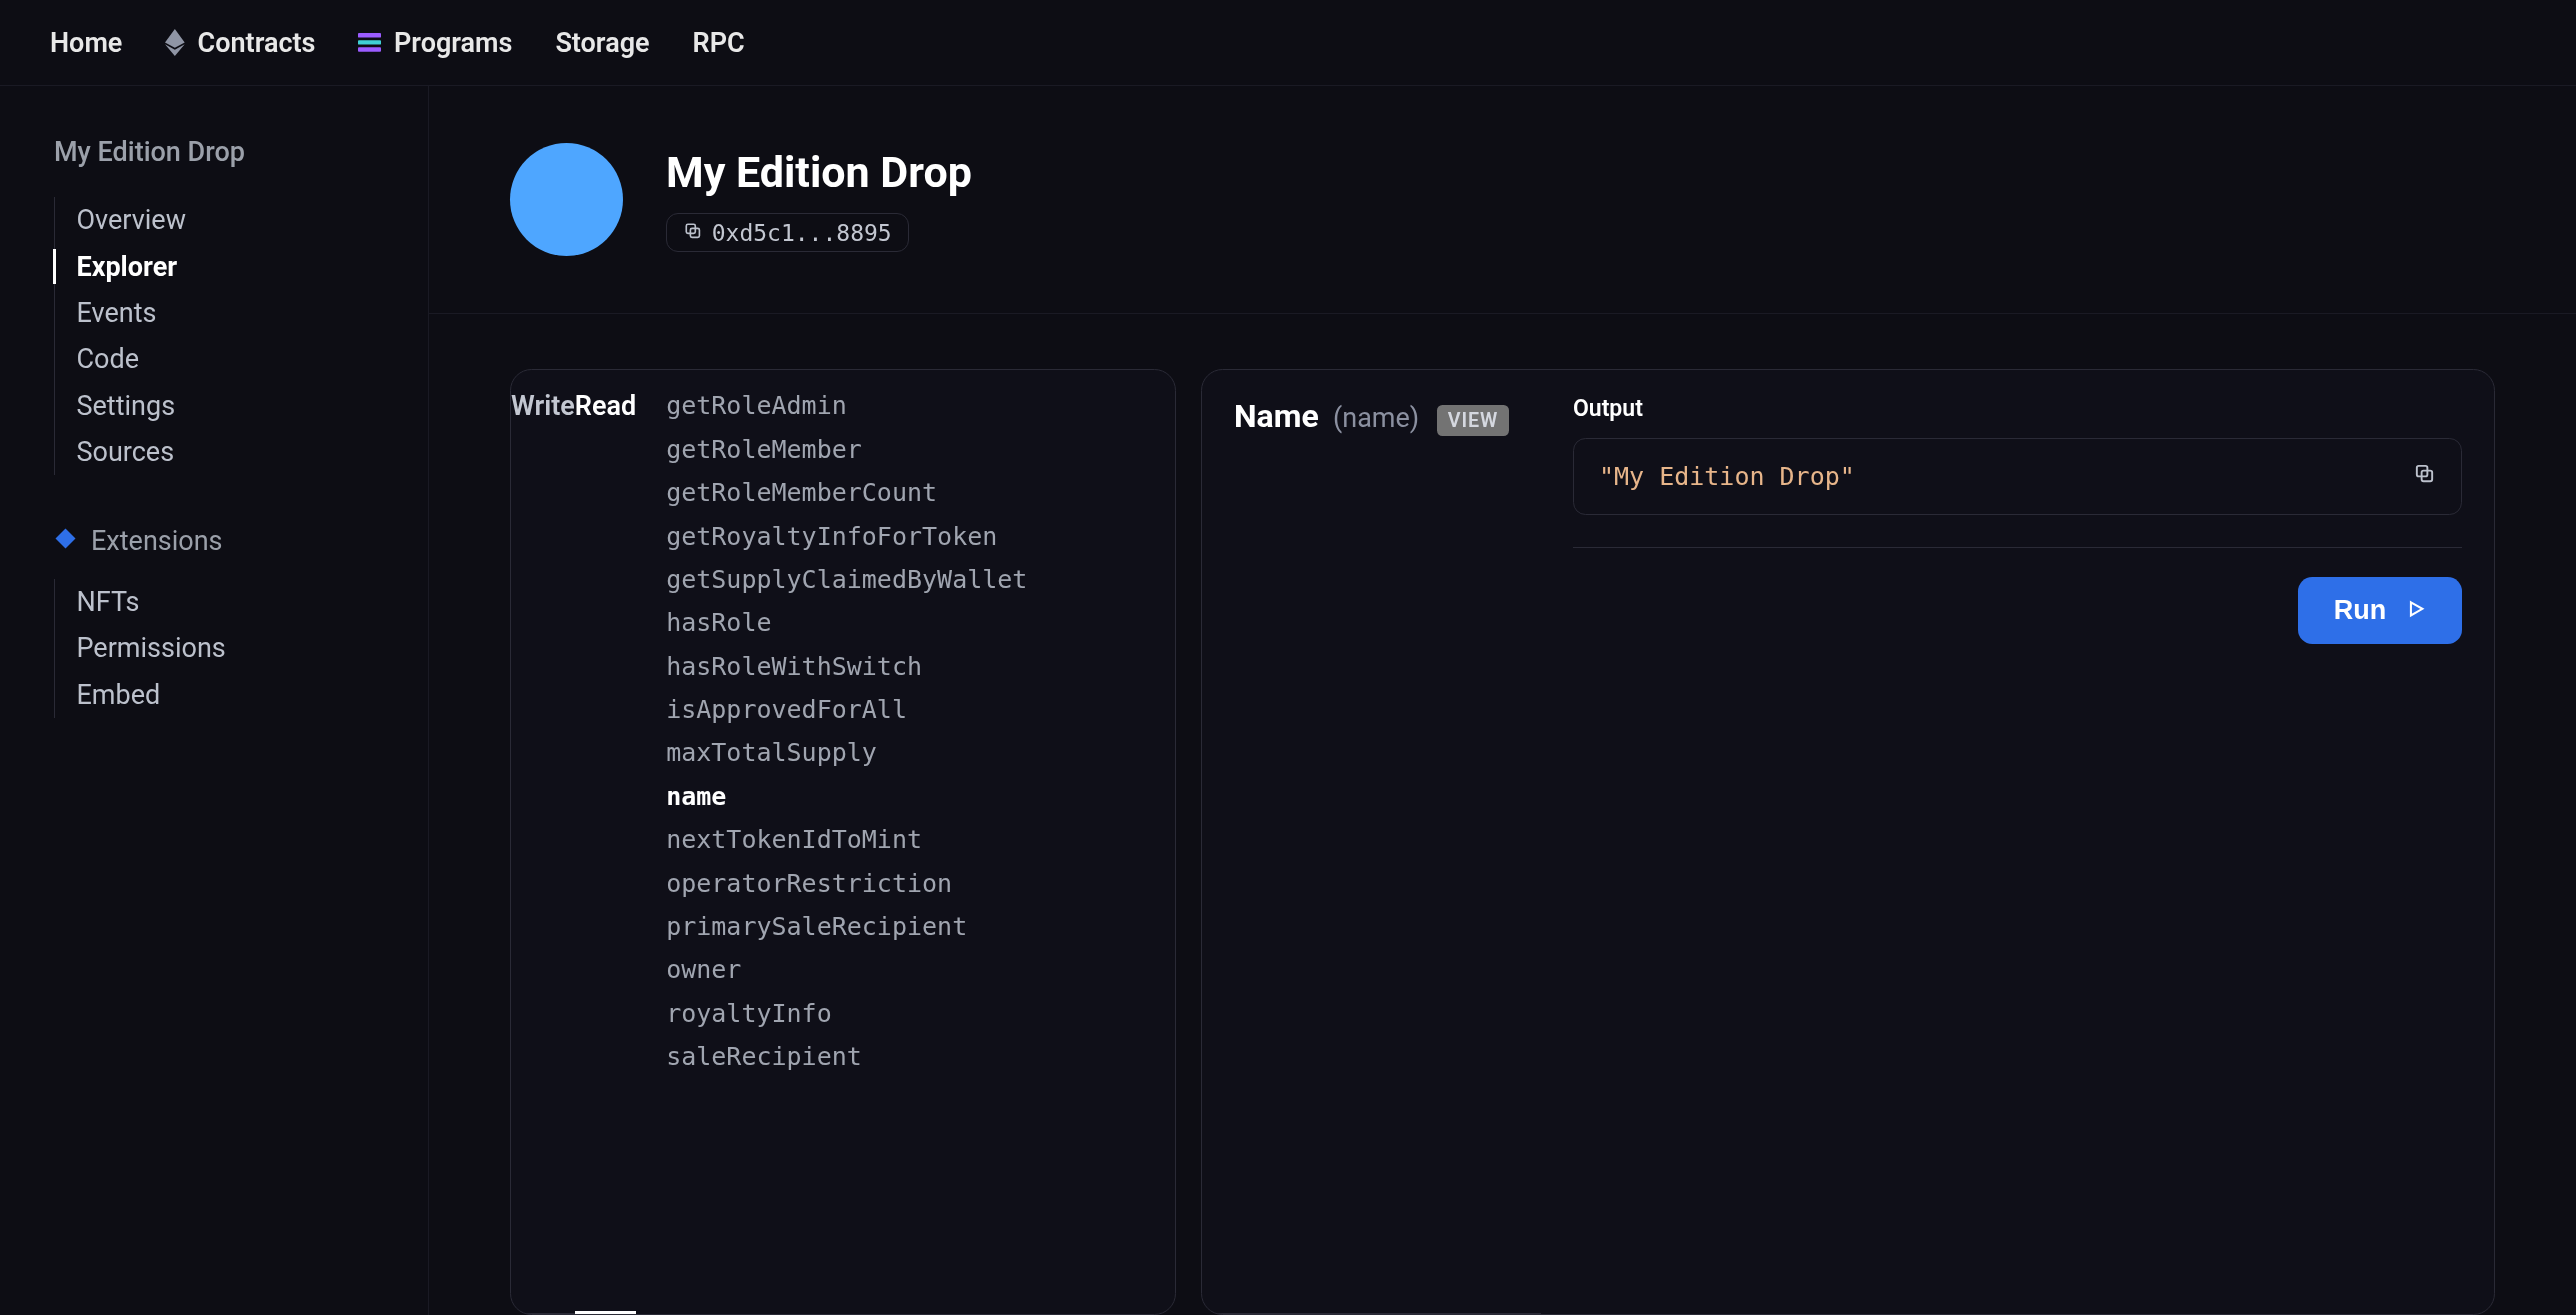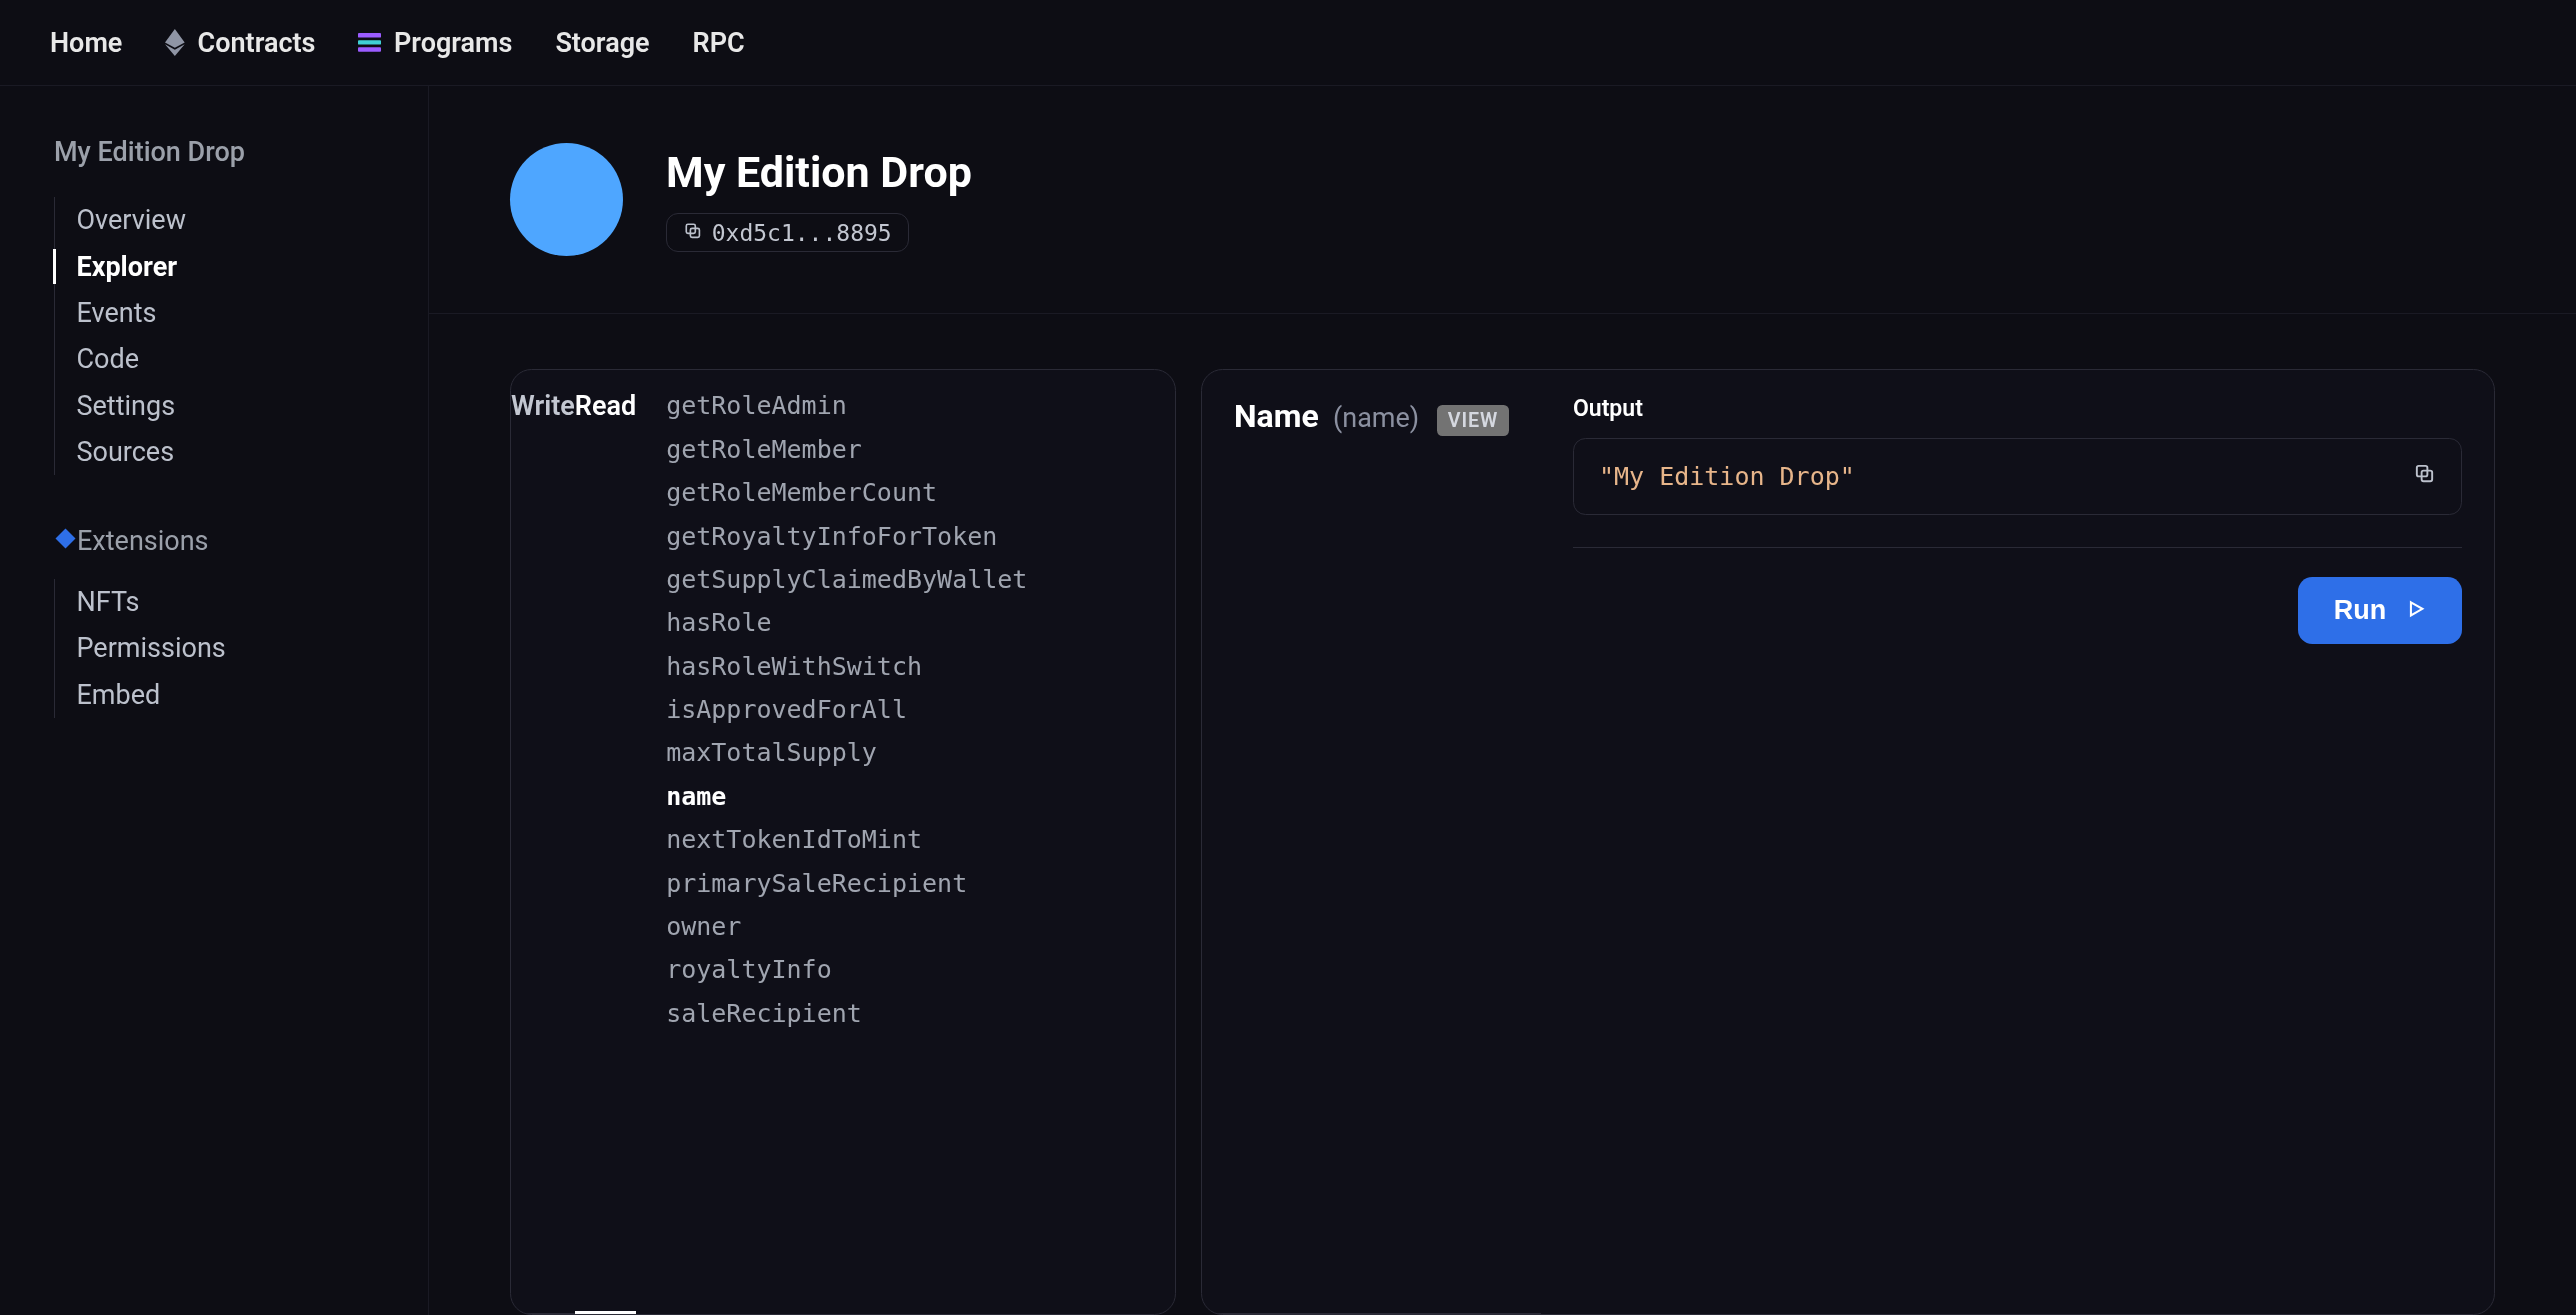--- a/index.html
+++ b/index.html
@@ -70,21 +70,21 @@
     position: absolute;
     left: -1.8px;
     top: 5.4px;
     bottom: 5.4px;
     width: 2.7px;
     background: #ffffff;
   }
   .side-ext-header {
     display: flex;
     align-items: center;
-    gap: 0;
+    gap: 14px;
     color: #9ba0aa;
     font-size: 27px;
     margin-bottom: 21.5px;
     cursor: default;
   }
 
   
   .main {
     flex: 1;
     display: flex;
@@ -337,20 +337,21 @@
             <div class="fn-item">getRoleMember</div>
             <div class="fn-item">getRoleMemberCount</div>
             <div class="fn-item">getRoyaltyInfoForToken</div>
             <div class="fn-item">getSupplyClaimedByWallet</div>
             <div class="fn-item">hasRole</div>
             <div class="fn-item">hasRoleWithSwitch</div>
             <div class="fn-item">isApprovedForAll</div>
             <div class="fn-item">maxTotalSupply</div>
             <div class="fn-item active">name</div>
             <div class="fn-item">nextTokenIdToMint</div>
+            <div class="fn-item">operatorRestriction</div>
             <div class="fn-item">primarySaleRecipient</div>
             <div class="fn-item">owner</div>
             <div class="fn-item">royaltyInfo</div>
             <div class="fn-item">saleRecipient</div>
           </div>
       </div>
 
       <div class="panel panel-right">
         <div class="right-head">
           <span class="right-title">Name</span>

